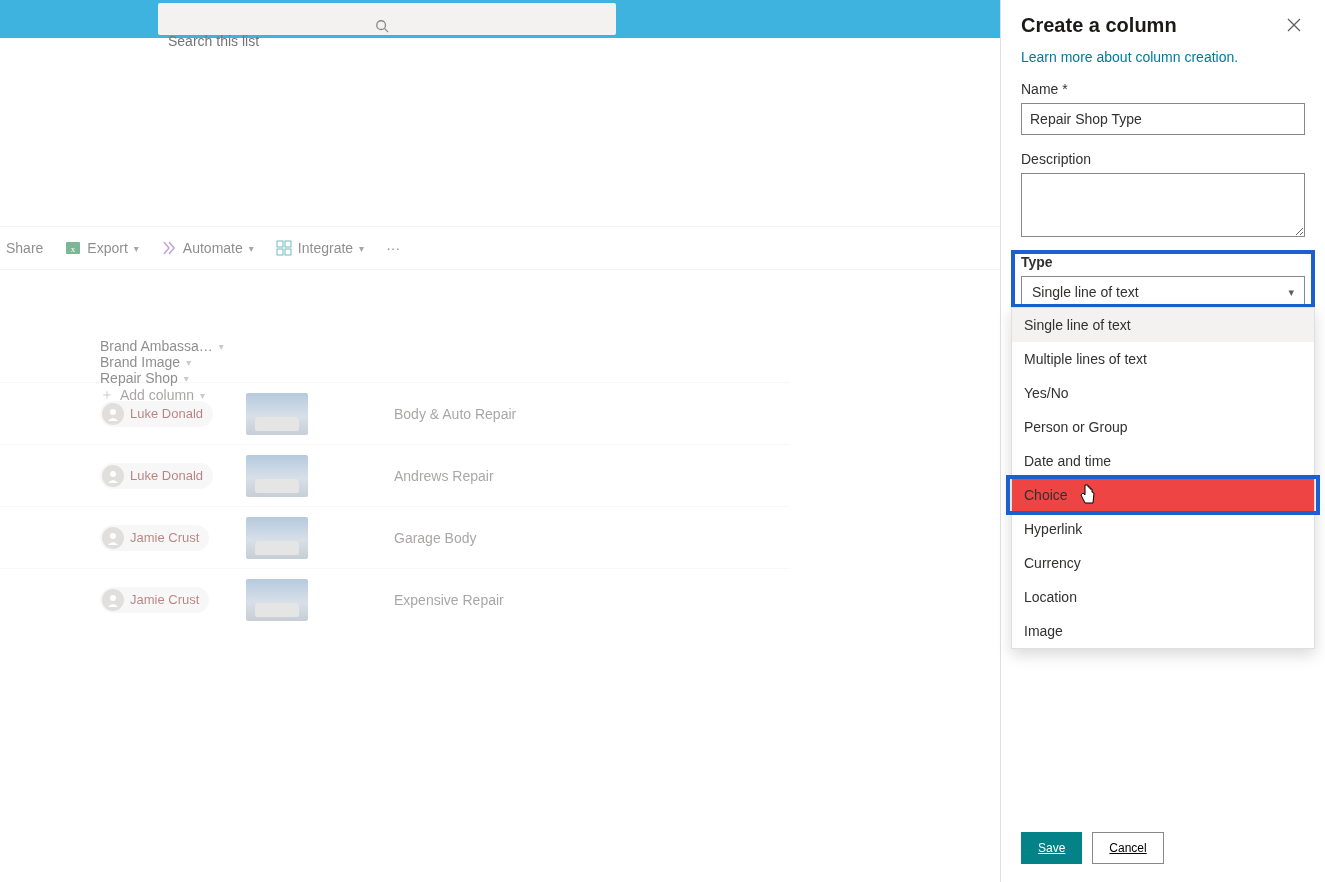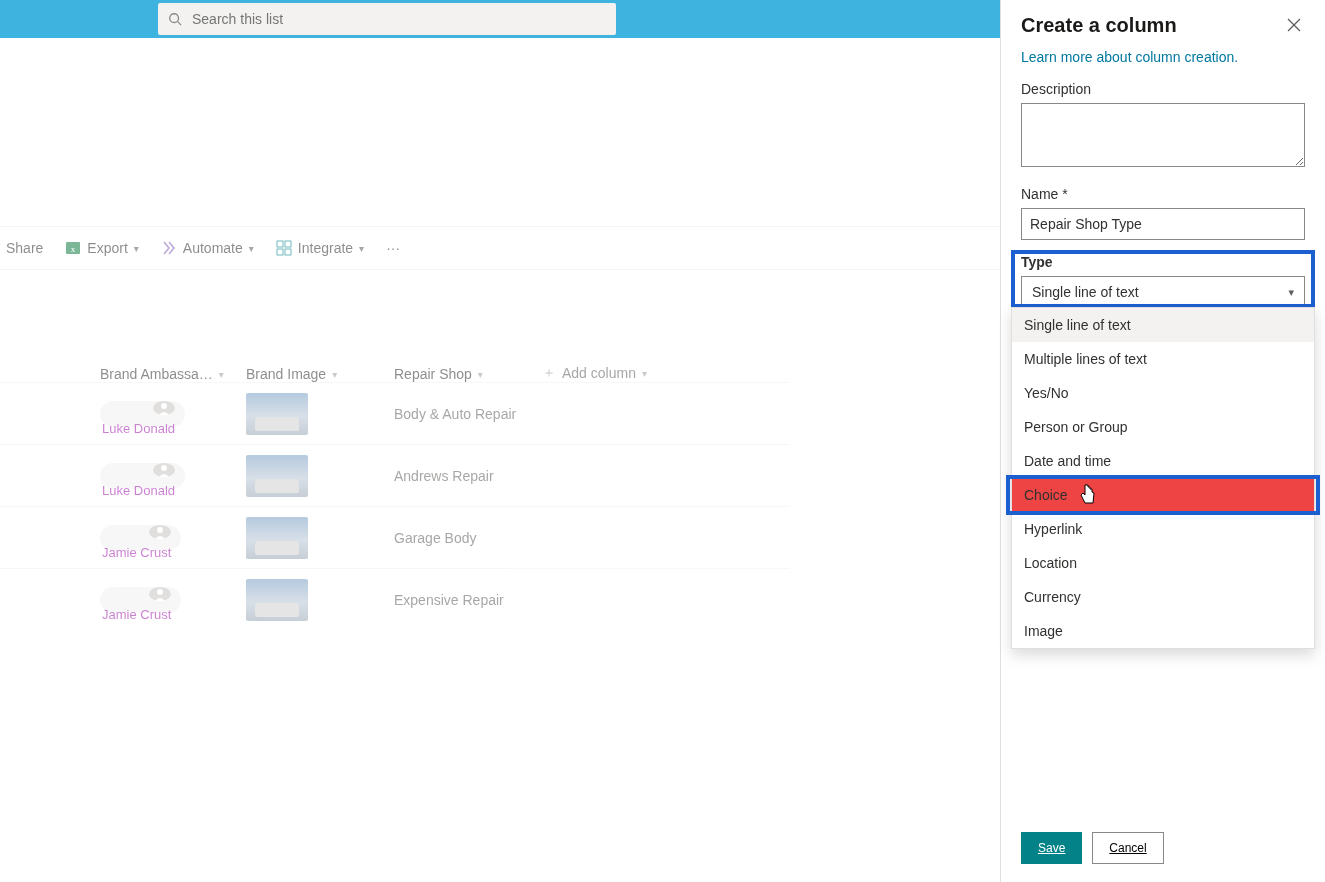--- a/index.html
+++ b/index.html
@@ -24,20 +24,21 @@
   }
   .search-box {
     width: 458px;
     height: 30px;
     background: #f3f2f1;
     border-radius: 2px;
     display: flex;
     align-items: center;
     padding: 16px 10px;
     color: #605e5c;
+    flex-direction: column;
   }
   .search-box svg { flex-shrink: 0; margin-right: 10px; }
   .search-box input {
     border: none; background: transparent;
     font-size: 14px; color: #605e5c;
     width: 100%; outline: none;
   }
 
   
   .main-bg {
@@ -68,50 +69,50 @@
   
   .list-grid {
     position: absolute;
     top: 300px;
     left: 0;
     width: 790px;
   }
   .list-header {
     display: flex;
     height: 44px;
-    align-items: flex-end;
+    align-items: flex-start;
     padding-left: 100px;
     color: #323130;
     font-size: 14px;
+    flex-direction: column;
   }
   .col-amb { width: 146px; }
   .col-img { width: 148px; }
   .col-shop { width: 148px; }
   .col-add { color: #605e5c; }
   .col-h { display:flex; align-items:center; gap:6px; }
   .col-h .chev { font-size:10px; color:#a19f9d; }
 
   .list-row {
     display: flex;
     align-items: center;
     padding-left: 100px;
     height: 62px;
     border-top: 1px solid #f3f2f1;
   }
   .person-chip {
     display: inline-flex;
-    align-items: flex-end;
+    align-items: center;
     background: #f3f2f1;
     border-radius: 14px;
     height: 26px;
     padding: 0 10px 0 2px;
     gap: 6px;
-    color: #a21caf;
+    color: #7f1d1d;
     font-size: 13px;
-    flex-direction: column;
   }
   .avatar-icon {
     width: 22px; height: 22px; border-radius: 50%;
     background: #c8c6c4;
     display:flex; align-items:center; justify-content:center;
   }
   .thumb {
     width: 62px; height: 42px;
     border-radius: 2px;
     background: linear-gradient(180deg,#7aa0c4 0%, #b8c6d6 55%, #9aa7b4 100%);
@@ -361,27 +362,27 @@
     <div class="close-x">
       <svg width="14" height="14" viewBox="0 0 14 14">
           <line x1="1" y1="1" x2="13" y2="13" stroke="#605e5c" stroke-width="1.3"></line>
           <line x1="13" y1="1" x2="1" y2="13" stroke="#605e5c" stroke-width="1.3"></line>
         </svg>
     </div>
   </div>
   <a class="learn-link">Learn more about column creation.</a>
 
   <div class="field-group">
+    <label class="field-label">Name *</label>
+    <input class="text-input" value="Repair Shop Type" style="">
+  </div>
+
+  <div class="field-group">
     <label class="field-label">Description</label>
     <textarea class="textarea" style=""></textarea>
-  </div>
-
-  <div class="field-group">
-    <label class="field-label">Name *</label>
-    <input class="text-input" value="Repair Shop Type" style="">
   </div>
 
   <div class="type-box">
     <div class="highlight-type"></div>
     <span class="field-label type-label">Type</span>
     <div class="select-box">
       <span>Single line of text</span>
       <span style="font-size:11px;color:#605e5c;">▾</span>
     </div>
   </div>
@@ -389,22 +390,22 @@
   <div class="dropdown" id="type-dropdown">
       <div class="dd-item selected">Single line of text</div>
       <div class="dd-item">Multiple lines of text</div>
       <div class="dd-item">Yes/No</div>
       <div class="dd-item">Person or Group</div>
       <div class="dd-item">Date and time</div>
       <div class="dd-item hover">Choice<div class="dd-highlight"></div><span class="cursor-hand"><svg width="16" height="20" viewBox="0 0 16 20">
             <path d="M5 1 L5 11 L3 9 L1 11 L5 19 L13 19 L14 9 L12 8 L12 5 L10 5 L10 3 L8 3 L8 1 Z" fill="#fff" stroke="#000" stroke-width="1"></path>
           </svg></span></div>
       <div class="dd-item">Hyperlink</div>
+      <div class="dd-item">Currency</div>
       <div class="dd-item">Location</div>
-      <div class="dd-item">Currency</div>
       <div class="dd-item">Image</div>
     </div>
 
   <div class="pane-footer">
     <button class="btn btn-primary">Save</button>
     <button class="btn">Cancel</button>
   </div>
 </div>
 
 </body></html>

